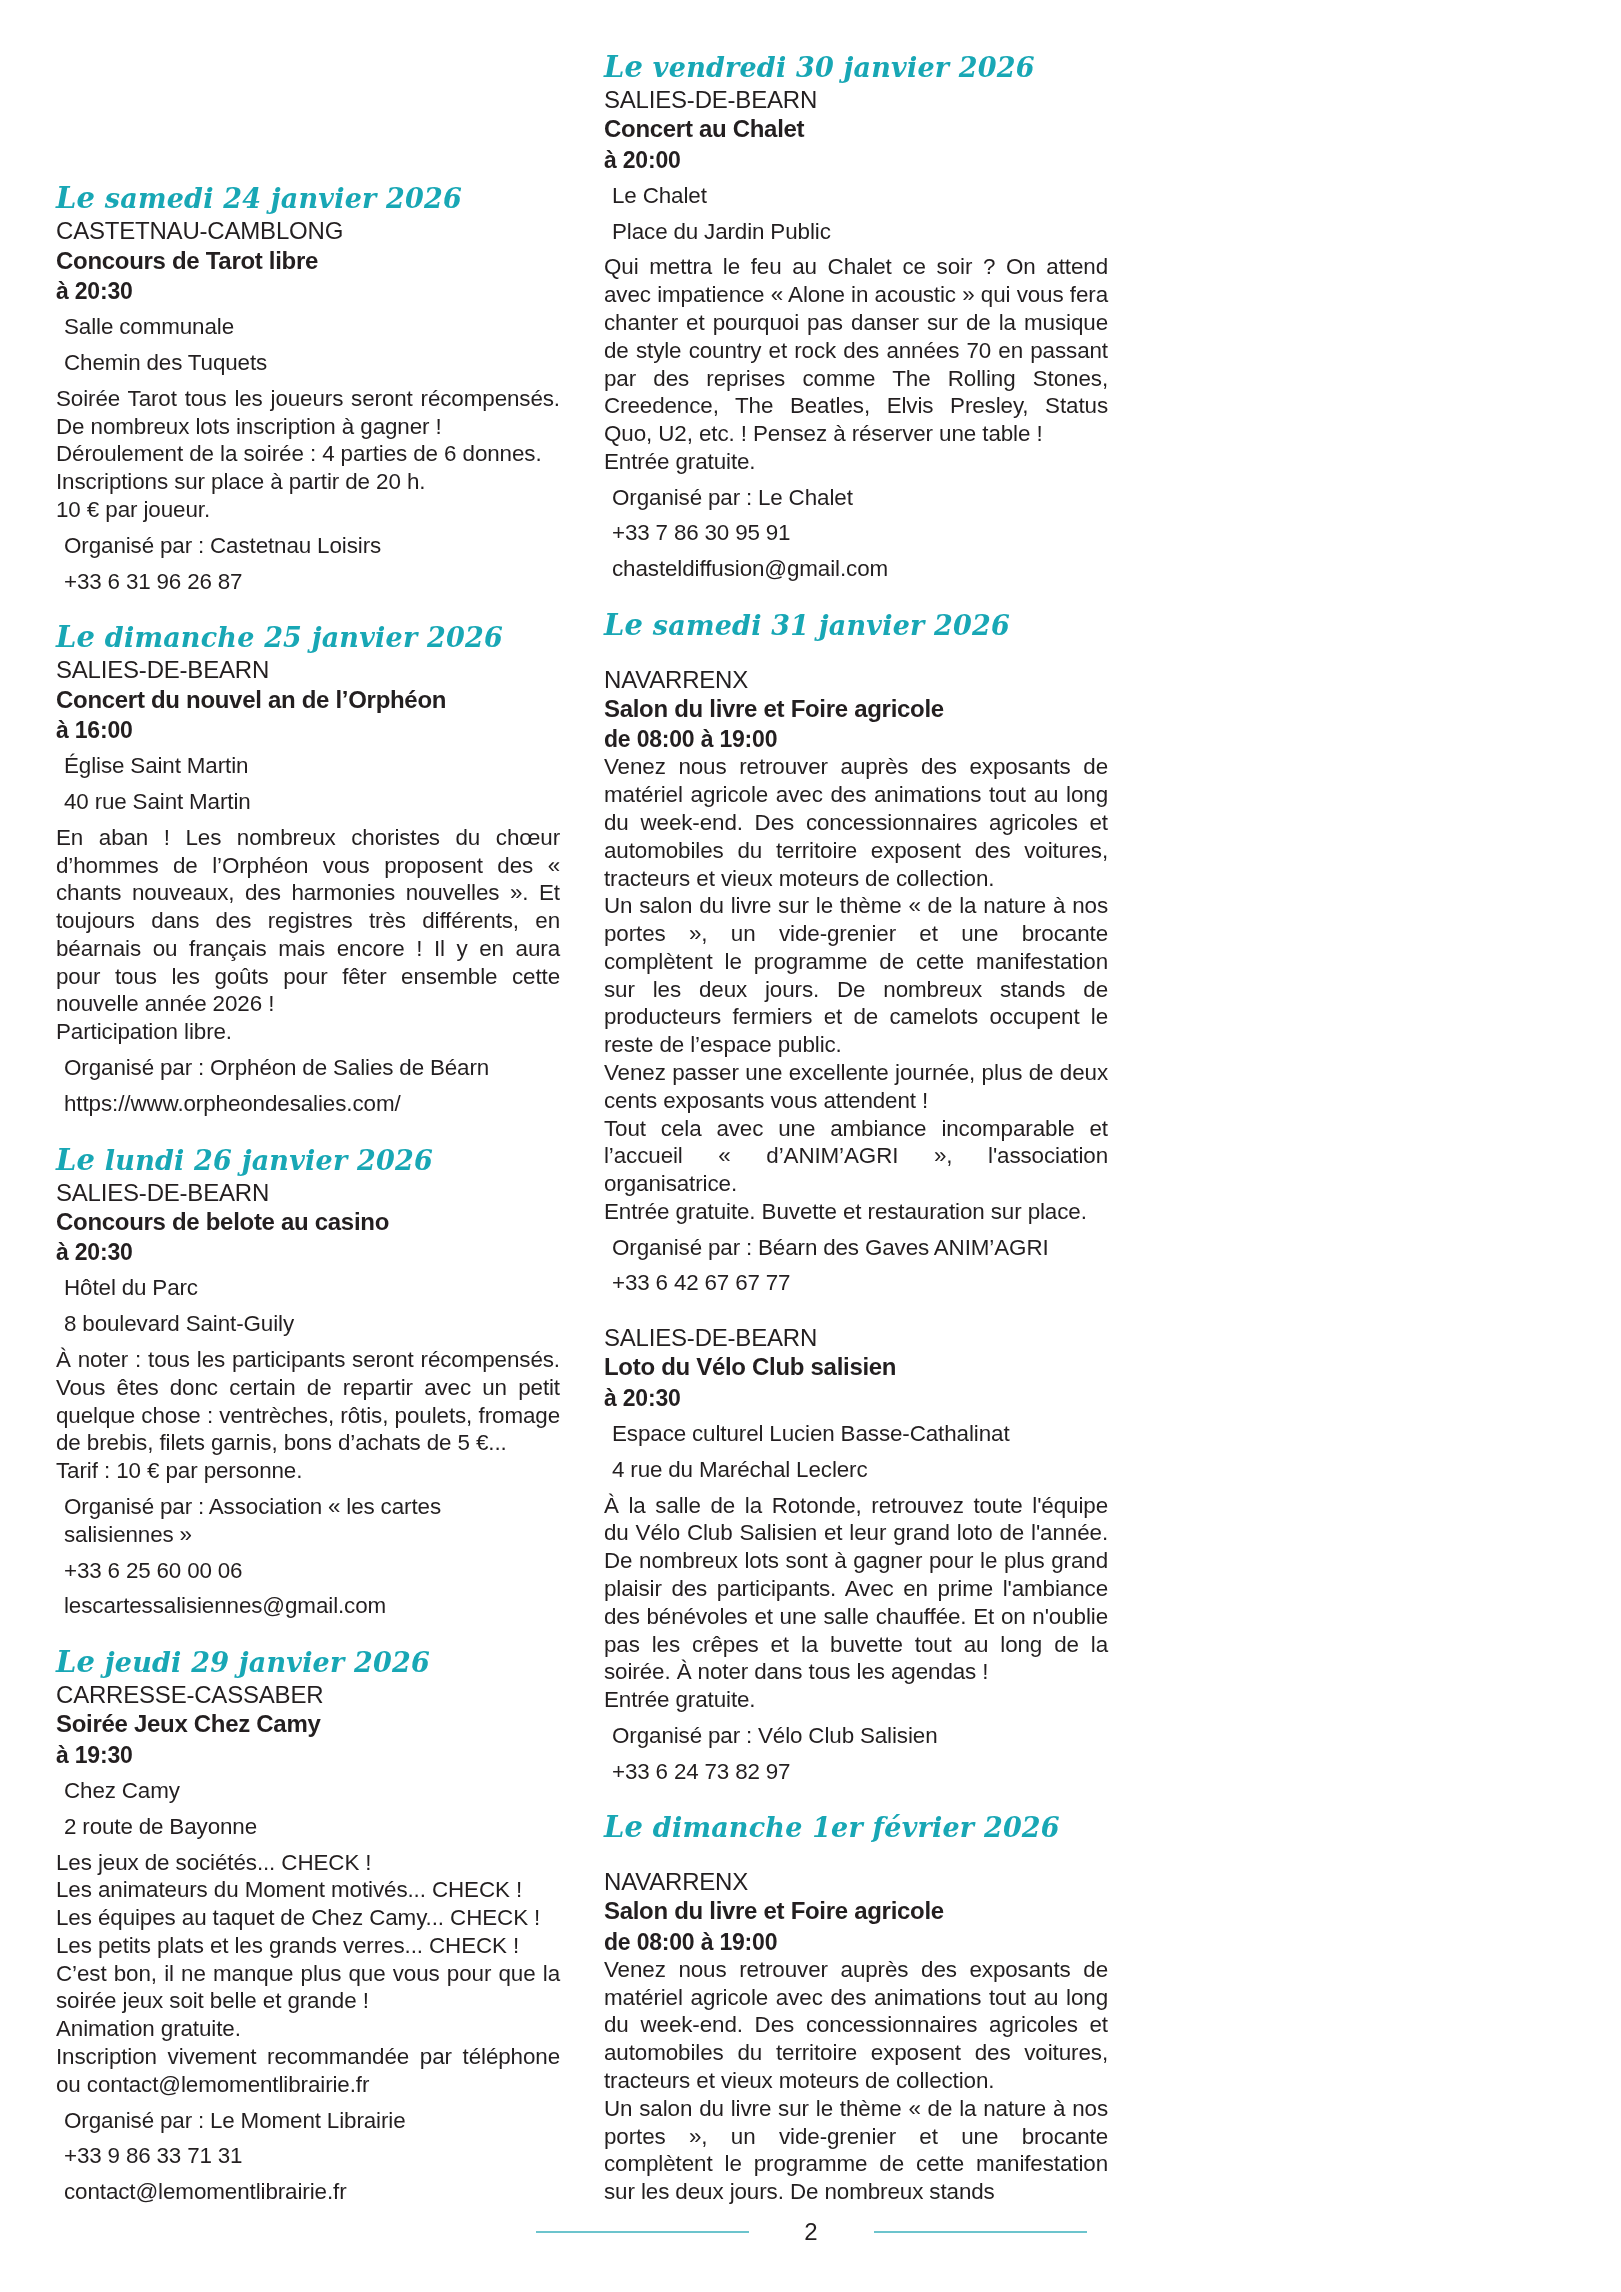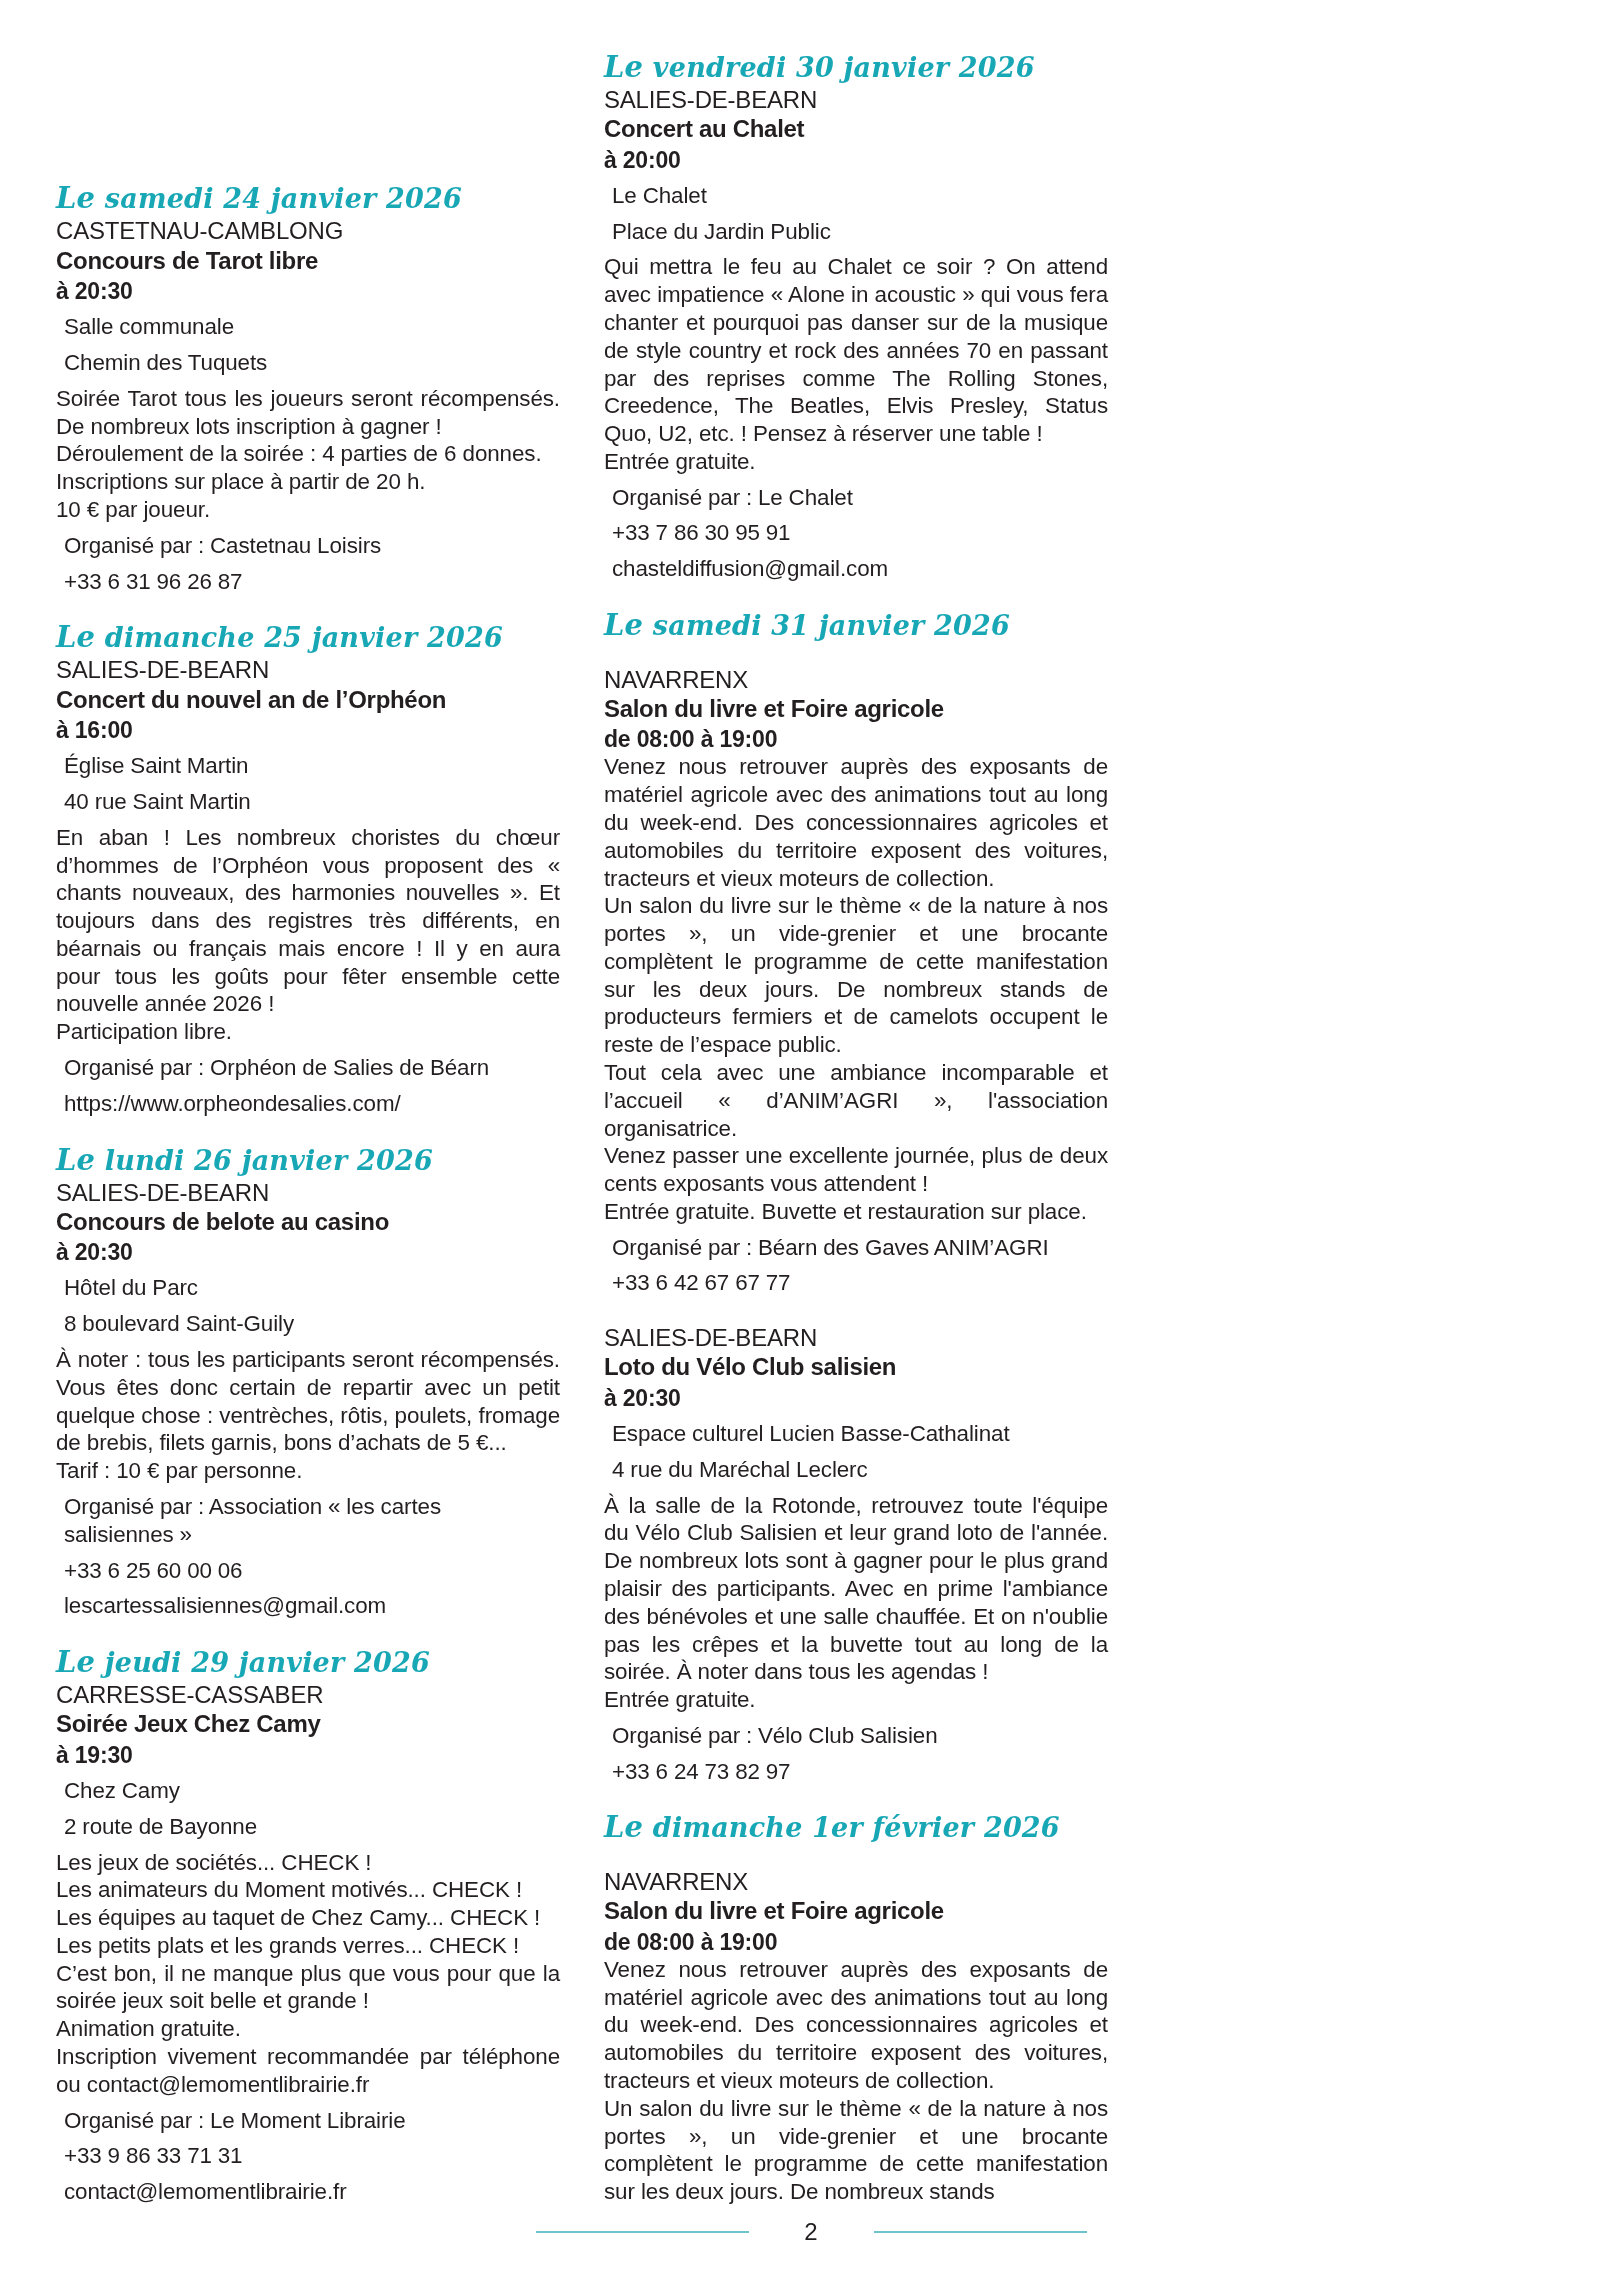--- a/index.html
+++ b/index.html
@@ -196,22 +196,22 @@
           <div class="line">chasteldiffusion@gmail.com</div>
         </div>
         <div class="event">
           <div class="date-heading"><span class="lead">Le</span> <span>samedi 31 janvier 2026</span></div>
           <div class="date-gap"></div>
           <div class="town">NAVARRENX</div>
           <div class="title">Salon du livre et Foire agricole</div>
           <div class="time">de 08:00 à 19:00</div>
           <div class="para">Venez nous retrouver auprès des exposants de matériel agricole avec des animations tout au long du week-end. Des concessionnaires agricoles et automobiles du territoire exposent des voitures, tracteurs et vieux moteurs de collection.</div>
           <div class="para">Un salon du livre sur le thème « de la nature à nos portes », un vide-grenier et une brocante complètent le programme de cette manifestation sur les deux jours. De nombreux stands de producteurs fermiers et de camelots occupent le reste de l’espace public.</div>
+          <div class="para">Venez passer une excellente journée, plus de deux cents exposants vous attendent !</div>
           <div class="para">Tout cela avec une ambiance incomparable et l’accueil « d’ANIM’AGRI », l'association organisatrice.</div>
-          <div class="para">Venez passer une excellente journée, plus de deux cents exposants vous attendent !</div>
           <div class="para">Entrée gratuite. Buvette et restauration sur place.</div>
           <div class="line">Organisé par : Béarn des Gaves ANIM’AGRI</div>
           <div class="line">+33 6 42 67 67 77</div>
         </div>
         <div class="event">
           <div class="town">SALIES-DE-BEARN</div>
           <div class="title">Loto du Vélo Club salisien</div>
           <div class="time">à 20:30</div>
           <div class="line">Espace culturel Lucien Basse-Cathalinat</div>
           <div class="line">4 rue du Maréchal Leclerc</div>

